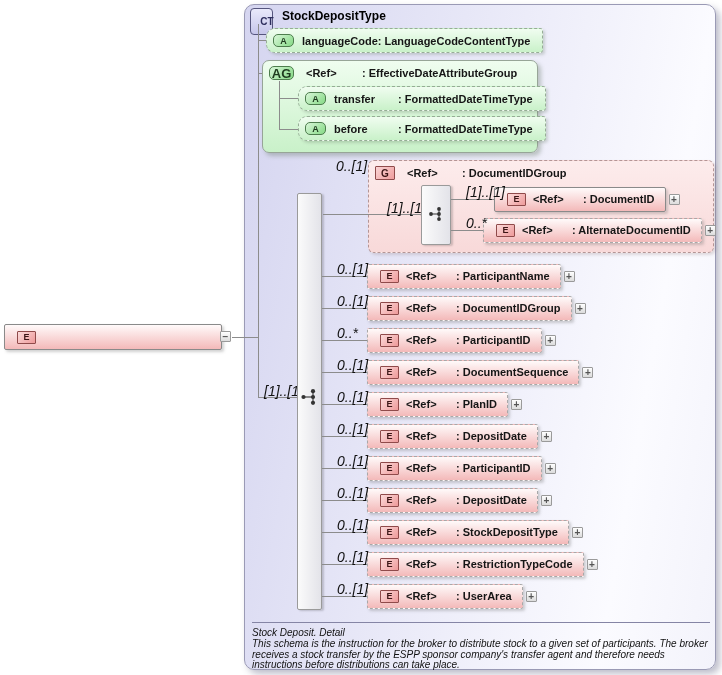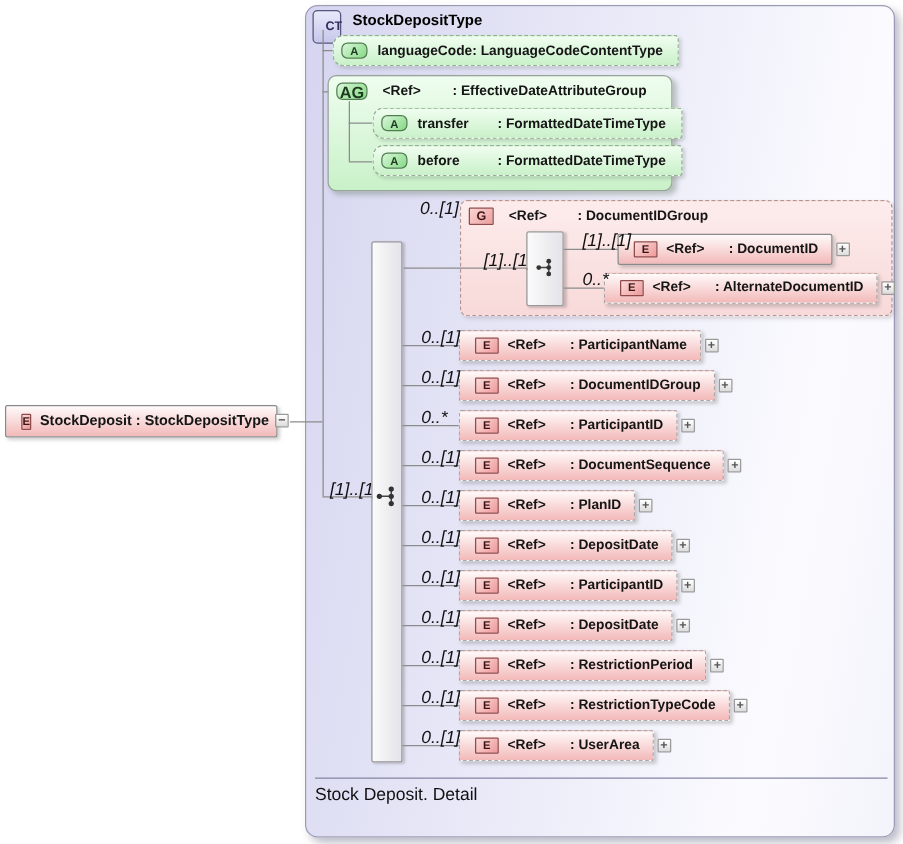--- a/index.html
+++ b/index.html
@@ -118,21 +118,21 @@
     background:linear-gradient(90deg,var(--bar-grad-start,#fbfbfb),var(--bar-grad-end,#e3e3e9));
     box-shadow:2px 1px 2px rgba(0,0,0,0.18);
   }
   .seq-icon{position:absolute;}
 
   
   .root-el{position:absolute;left:4px;top:324px;width:218px;height:26px;font-size:11.5px;}
 
   
   .footer-sep{position:absolute;left:252px;top:622px;width:458px;height:1px;background:#8585a5;}
-  .footer-title{position:absolute;left:252px;top:627px;font-size:14px;color:#111;}
+  .footer-title{position:absolute;left:252px;top:627px;font-size:10px;font-style:italic;color:#111;}
   .footer-desc{
     position:absolute;left:252px;top:639px;width:460px;
     font-size:10px;font-style:italic;color:#111;line-height:10.5px;
   }
 </style>
 </head>
 <body>
 
 <div class="stage">
 
@@ -225,21 +225,20 @@
       <span class="ref">&lt;Ref&gt;</span>
       <span>: AlternateDocumentID</span>
     </div>
     <div class="plus-box">+</div>
   </div>
       </div>
   </div>
 
   <div class="node-box solid root-el">
     <span class="badge e-badge">E</span>
-    <span>StockDeposit : StockDepositType</span>
   </div>
   <div class="toggle-box" style="left:220px;top:331px;">−</div>
 
   <div id="element-rows">
       <div class="el-row" style="left: 322px; top: 263px;">
     <div class="card">0..[1]</div>
     <div class="link"></div>
     <div class="node-box">
       <span class="badge e-badge">E</span>
       <span class="ref">&lt;Ref&gt;</span>
@@ -316,21 +315,21 @@
       <span>: DepositDate</span>
     </div>
     <div class="plus-box">+</div>
   </div>
       <div class="el-row" style="left: 322px; top: 519px;">
     <div class="card">0..[1]</div>
     <div class="link"></div>
     <div class="node-box">
       <span class="badge e-badge">E</span>
       <span class="ref">&lt;Ref&gt;</span>
-      <span>: RestrictionPeriod</span>
+      <span>: StockDepositType</span>
     </div>
     <div class="plus-box">+</div>
   </div>
       <div class="el-row" style="left: 322px; top: 551px;">
     <div class="card">0..[1]</div>
     <div class="link"></div>
     <div class="node-box">
       <span class="badge e-badge">E</span>
       <span class="ref">&lt;Ref&gt;</span>
       <span>: RestrictionTypeCode</span>
@@ -344,13 +343,14 @@
       <span class="badge e-badge">E</span>
       <span class="ref">&lt;Ref&gt;</span>
       <span>: UserArea</span>
     </div>
     <div class="plus-box">+</div>
   </div>
     </div>
 
   <div class="footer-sep"></div>
   <div class="footer-title">Stock Deposit. Detail</div>
+  <div class="footer-desc">This schema is the instruction for the broker to distribute stock to a given set of participants.  The broker receives a stock transfer by the ESPP sponsor company's transfer agent and therefore needs instructions before distributions can take place.</div>
 </div>
 
 </body></html>

